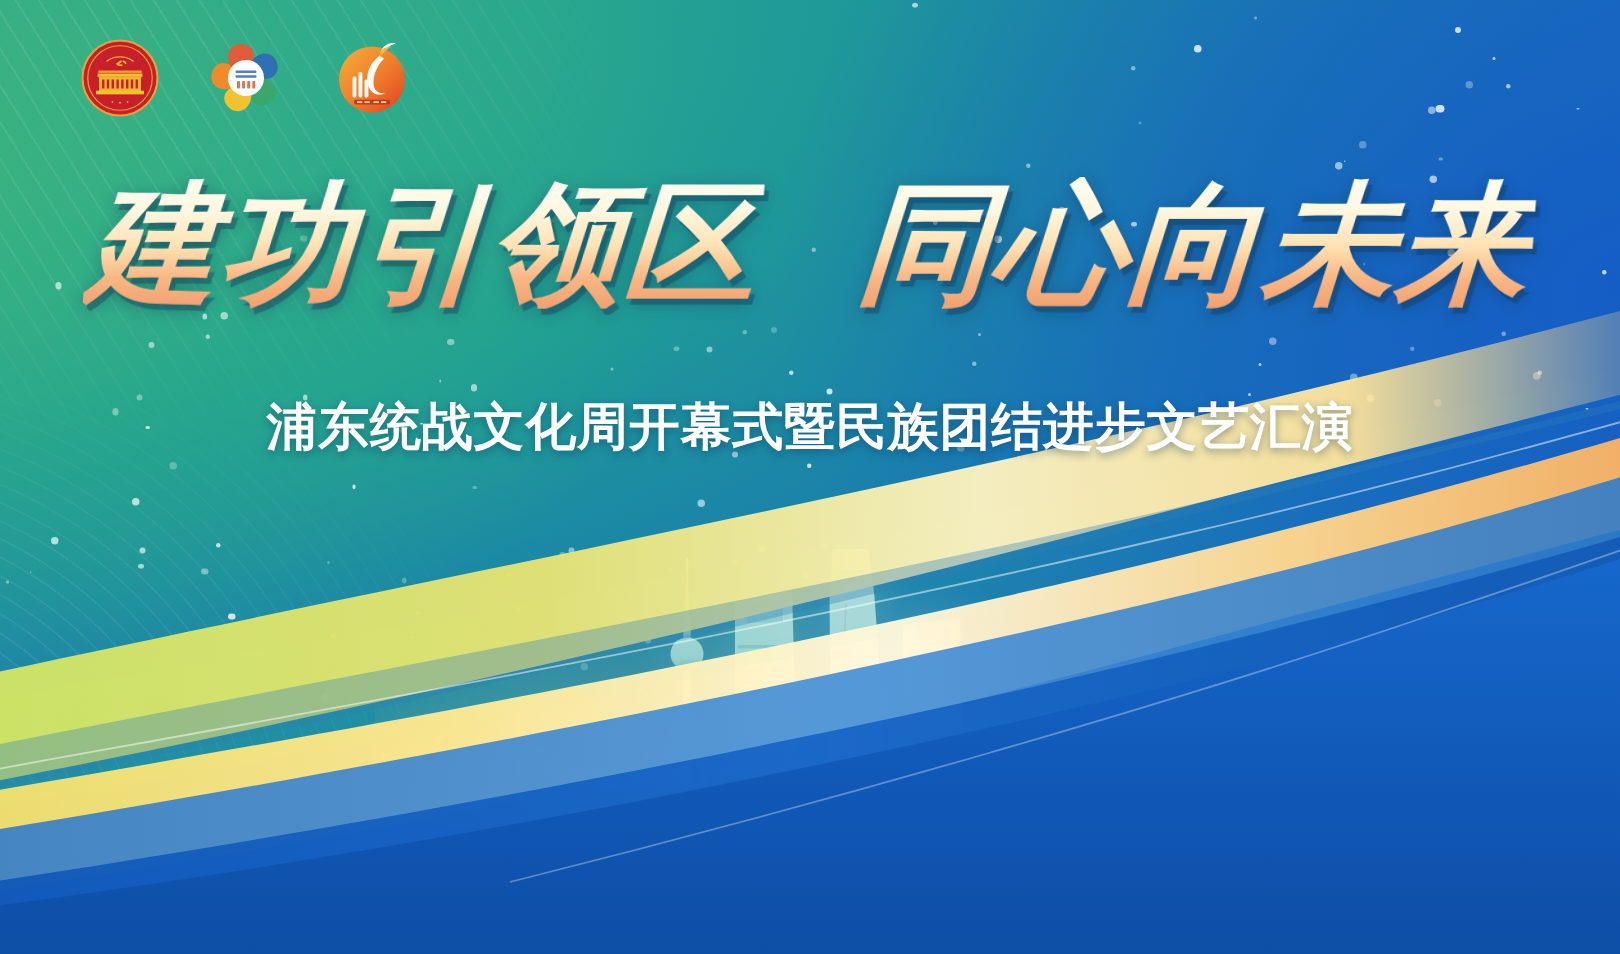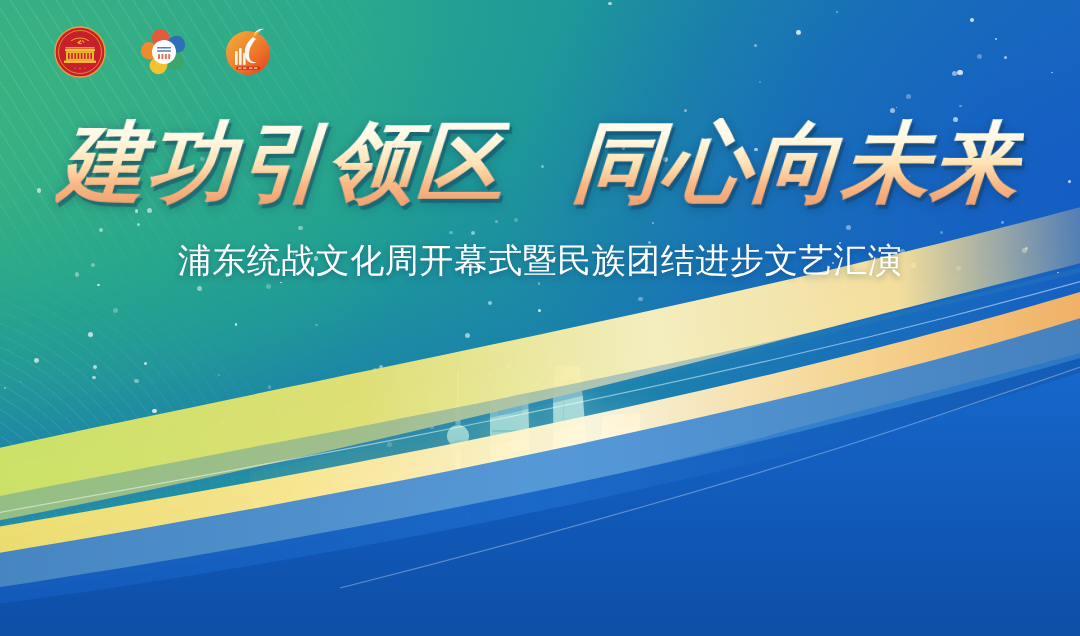--- a/index.html
+++ b/index.html
@@ -127,24 +127,25 @@
     height:40px;padding:0 18px;
     border-radius:20px;
     background:linear-gradient(to bottom,#fffaea 0%,#ffeebb 48%,#f8d98a 100%);
     color:#146b4a;
     font-size:27px;font-weight:700;
     letter-spacing:.01em;
     box-shadow:0 2px 5px rgba(10,50,70,.25);
     font-family:"DejaVu Sans","Liberation Sans",sans-serif;
   }
   .sub-text{
-    font-size:34px;font-weight:400;color:#ffffff;
+    font-size:34px;font-weight:700;color:#ffffff;
     letter-spacing:.015em;
     text-shadow:0 2px 6px rgba(8,48,88,.45);
     white-space:nowrap;
+    margin-top:24px;
   }
 </style>
 </head>
 <body>
 
 <div id="poster">
 
   <div class="bg-base"></div>
   <div class="bg-blue-right"></div>
   <div class="bg-green-left"></div>

